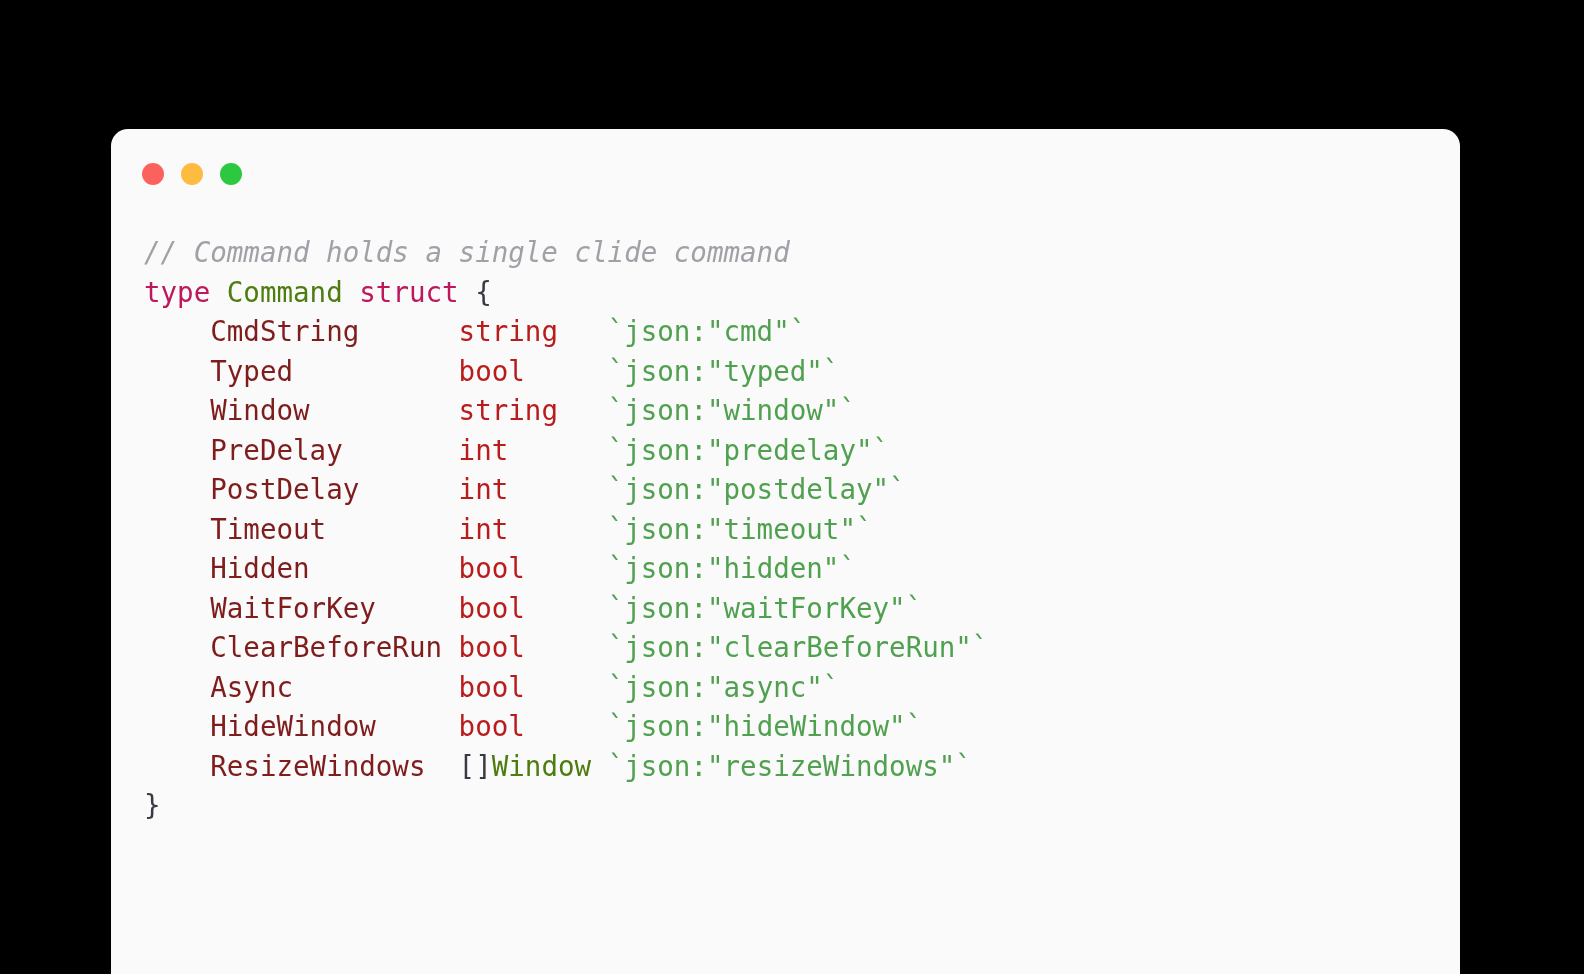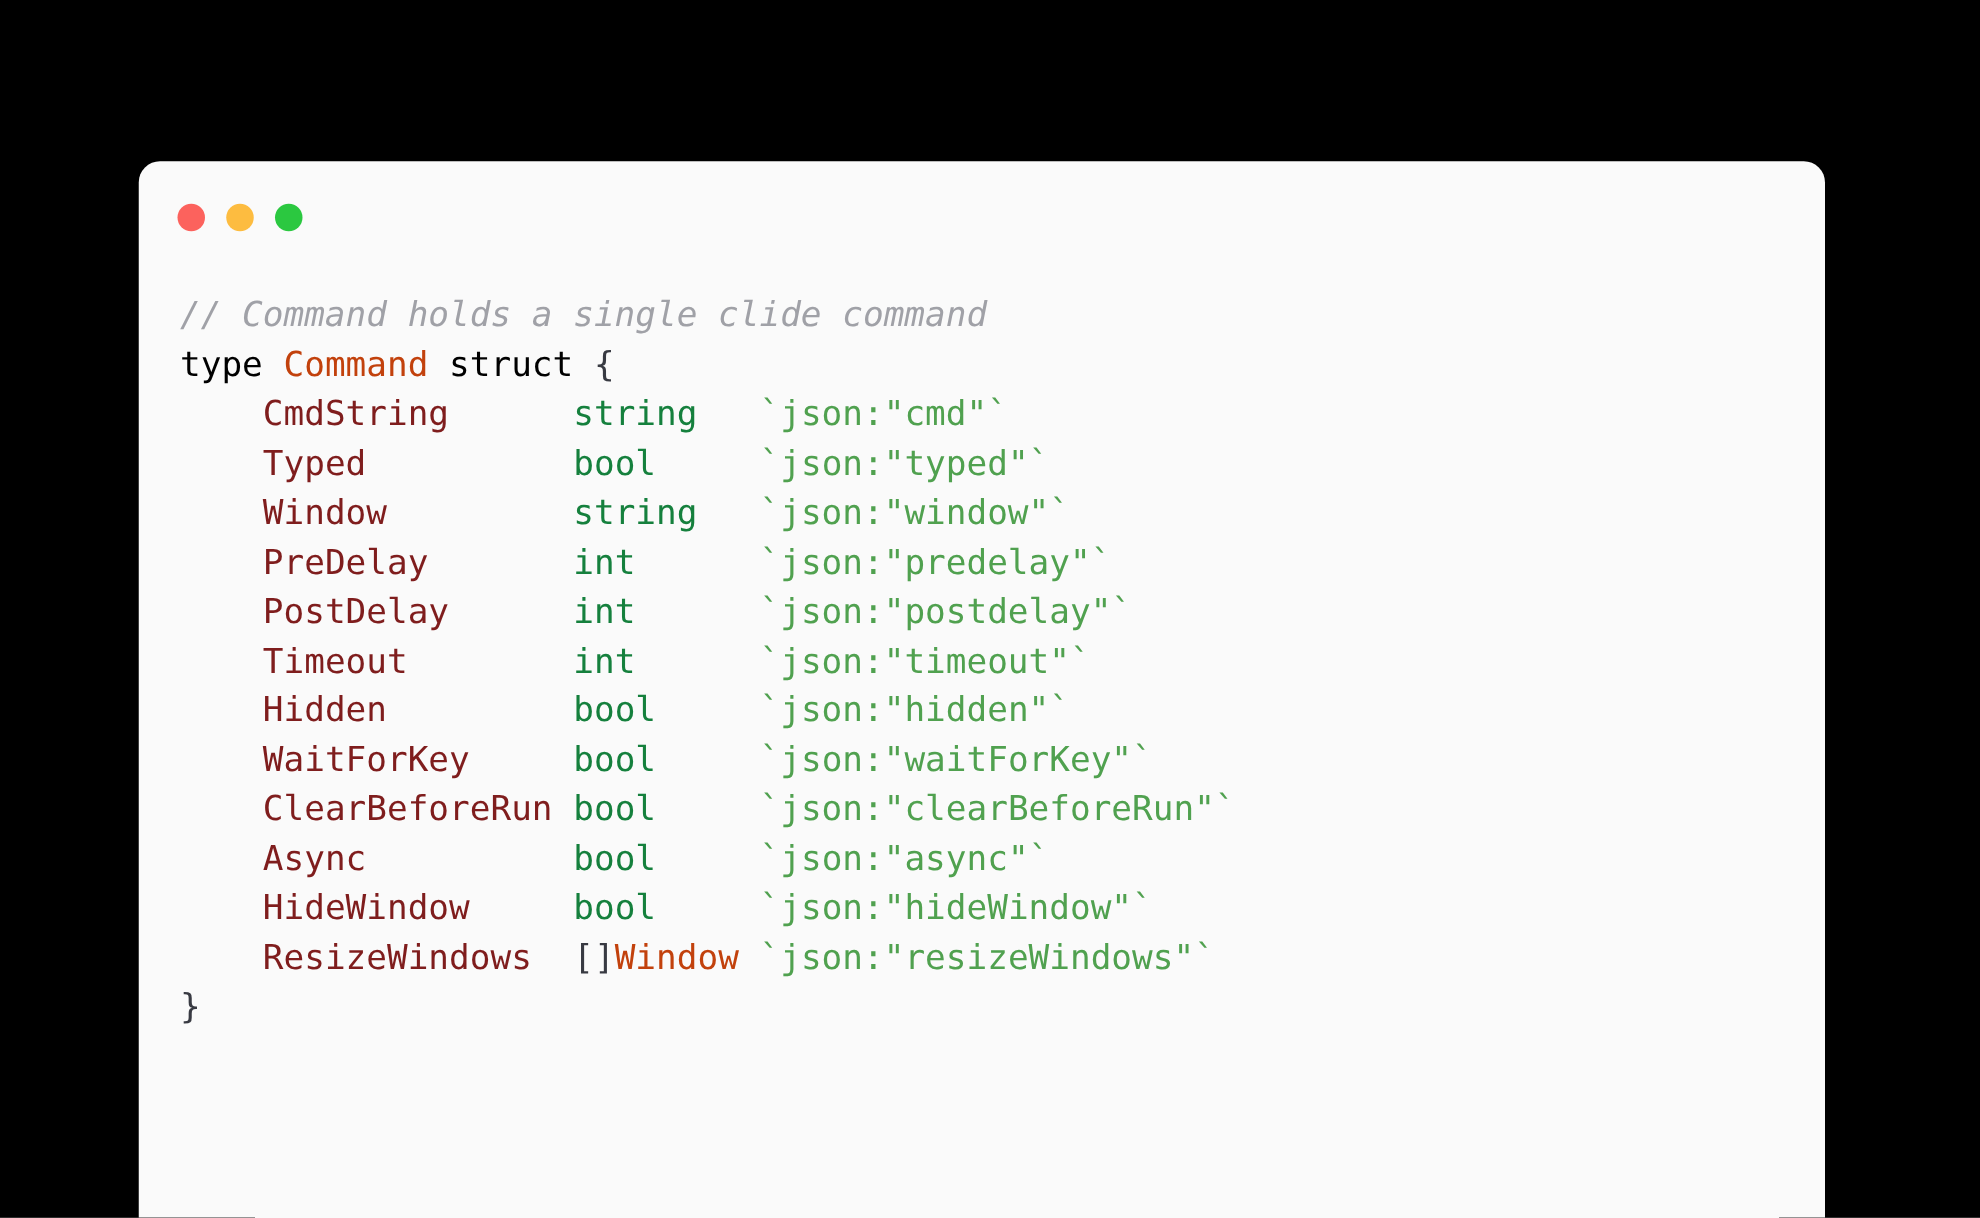--- a/index.html
+++ b/index.html
@@ -84,24 +84,24 @@
   }
 
   .code-line {
     display: block;
     height: 39.5px;
     white-space: pre;
   }
 
   
   .tok-comment  { color: #A0A1A7; font-style: italic; }
-  .tok-keyword  { color: #000000; }
-  .tok-typename { color: #c2410c; }
+  .tok-keyword  { color: #be185d; }
+  .tok-typename { color: #4d7c0f; }
   .tok-field    { color: #7f1d1d; }
-  .tok-builtin  { color: #15803d; }
+  .tok-builtin  { color: #b91c1c; }
   .tok-tag      { color: #50A14F; }
   .tok-punct    { color: #383A42; }
 </style>
 </head>
 <body>
 
 <div class="stage" style="background: rgb(0, 0, 0);">
 
   <div class="code-window" style="background: rgb(250, 250, 250);">
 

